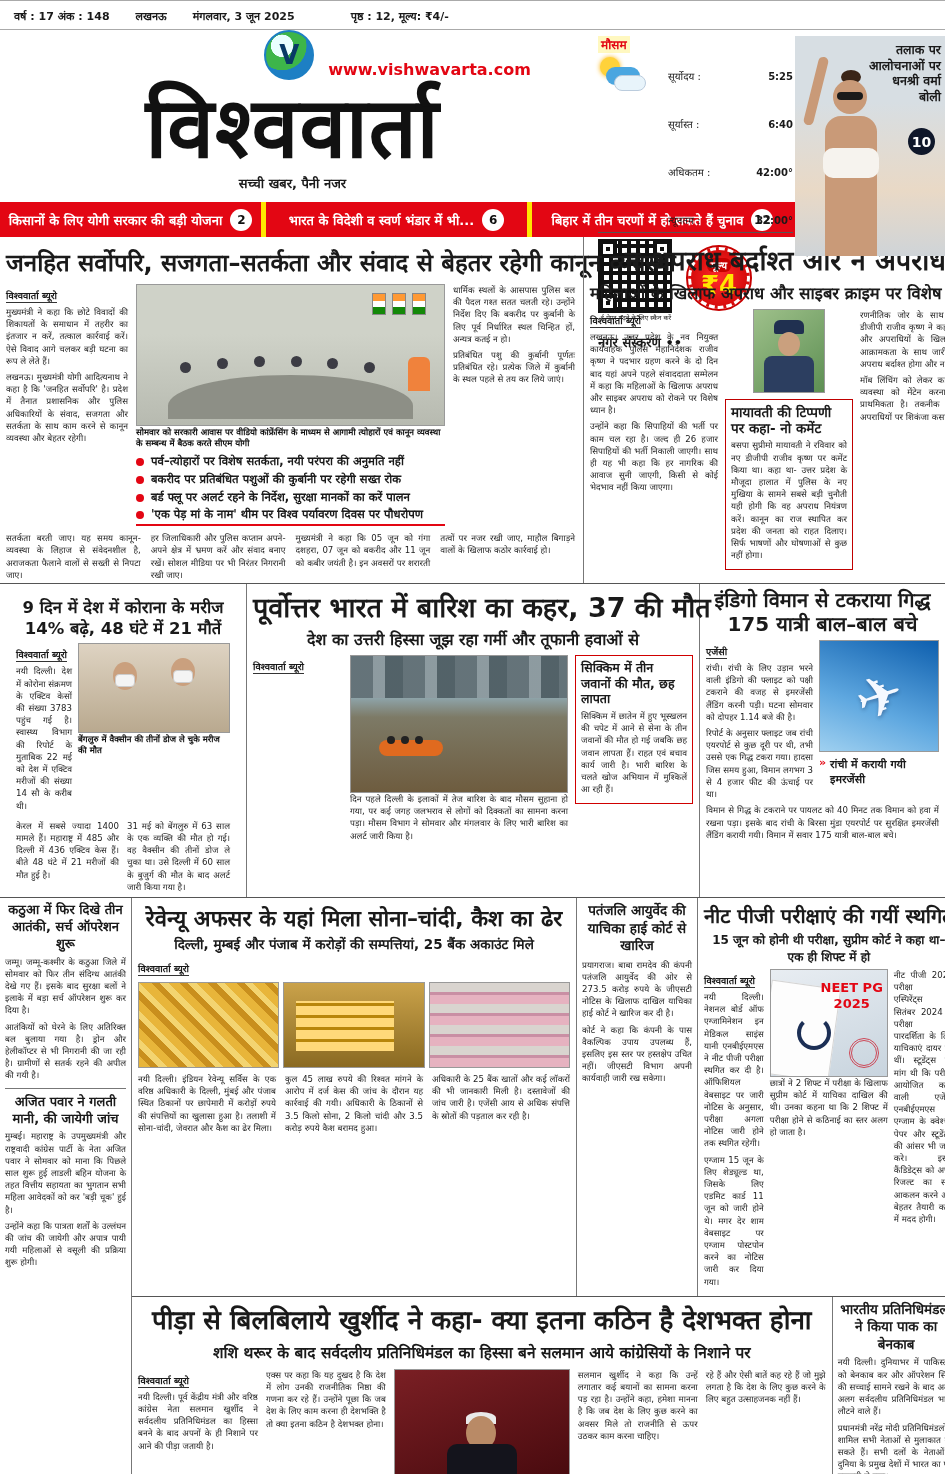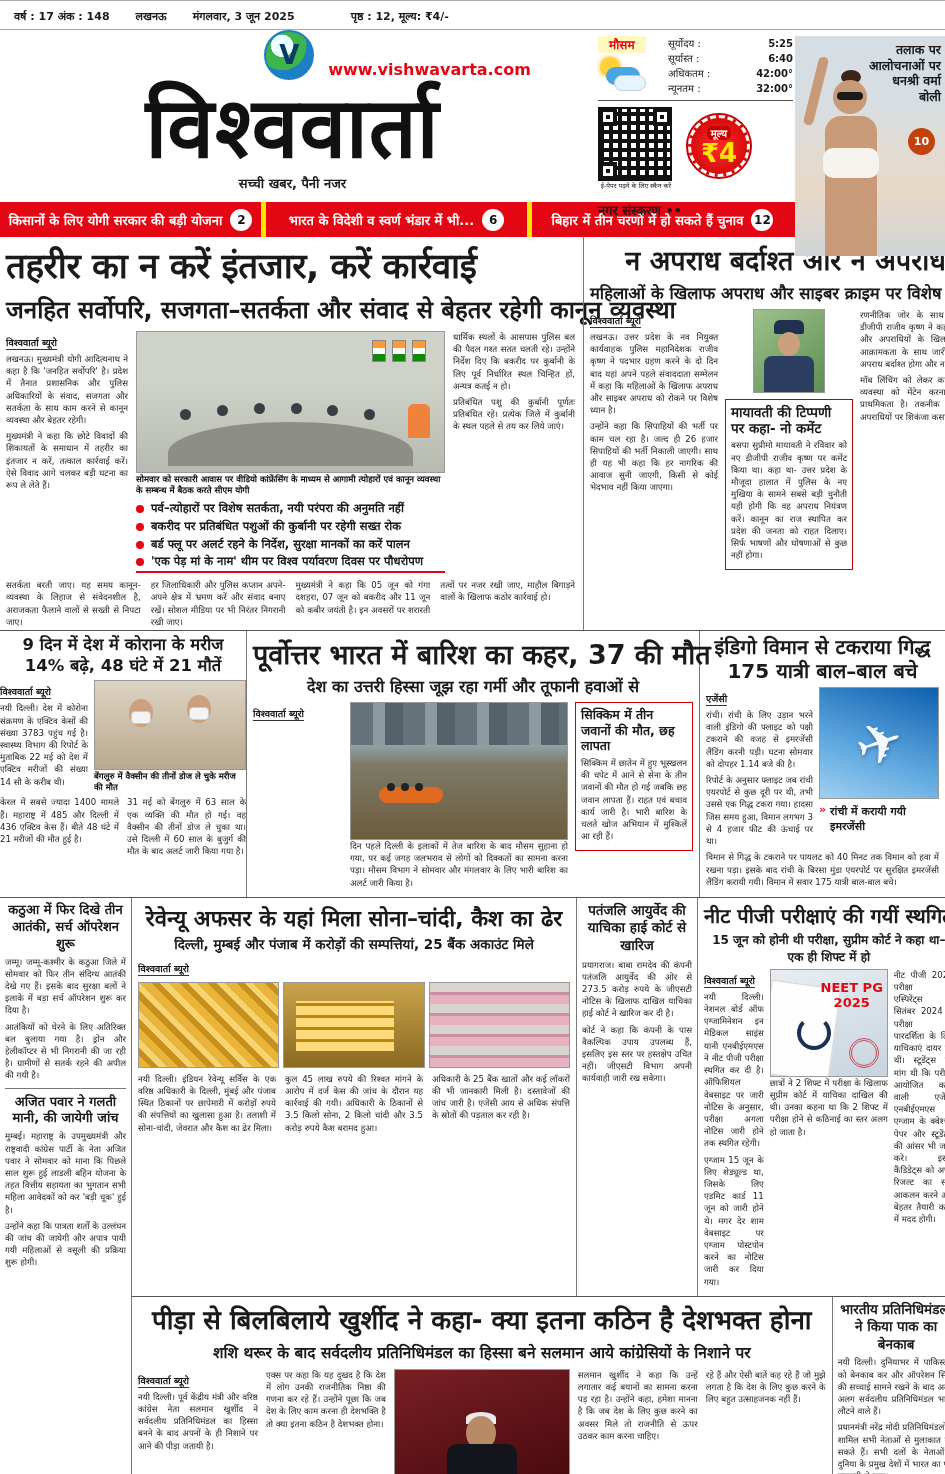--- a/index.html
+++ b/index.html
@@ -20,27 +20,27 @@
     background:radial-gradient(circle at 35% 30%, #eaffff 0 25%, #3db54a 26% 55%, #1d7fc4 56% 100%);
     border:2px solid #1d7fc4; color:#083a66; font-weight:bold; font-size:26px;
     display:flex; align-items:center; justify-content:center; }
   .site-url { color:#e30613; font-weight:bold; font-size:16px; margin-top:30px; }
   .paper-title { font-size:84px; line-height:1.0; font-weight:bold; color:#111; letter-spacing:1px; }
   .tagline { font-size:13px; font-weight:bold; margin-top:4px; }
 
   .mast-right { position:absolute; left:598px; top:4px; width:195px; }
   .weather { display:flex; gap:8px; border-bottom:1px solid #555; padding-bottom:4px; }
   .weather-left { width:62px; }
-  .weather-title { color:#e30613; font-weight:bold; font-size:12px; background:#fff8c0; padding:0 11px; display:inline-block; }
+  .weather-title { color:#e30613; font-weight:bold; font-size:12px; background:#fff8c0; padding:0 3px; display:inline-block; }
   .weather-art { position:relative; width:52px; height:40px; margin-top:2px; }
   .sun { position:absolute; left:2px; top:2px; width:20px; height:20px; border-radius:50%; background:#ffd23a; box-shadow:0 0 5px #ffb300; }
   .cloud1 { position:absolute; left:8px; top:12px; width:34px; height:18px; border-radius:10px; background:#4aa6e0; }
   .cloud2 { position:absolute; left:16px; top:20px; width:32px; height:16px; border-radius:9px; background:#e8f4fb; border:1px solid #bcd; }
   .weather-rows { flex:1; font-size:10px; padding-top:2px; }
-  .weather-row { display:flex; justify-content:space-between; line-height:1.5; }
+  .weather-row { display:flex; justify-content:space-between; line-height:1.5;margin-top:33px; }
   .weather-row .wl::after { content:" :"; }
   .weather-row .wv { font-weight:bold; }
   .qr-row { display:flex; gap:14px; margin-top:6px; align-items:flex-start; }
   .qr-wrap { width:76px; }
   .qr { width:74px; height:74px; border:2px solid #111; position:relative;
     background:
       repeating-linear-gradient(90deg,#111 0 4px, transparent 4px 9px),
       repeating-linear-gradient(0deg,#111 0 4px, #fff 4px 9px); }
   .finder { position:absolute; width:18px; height:18px; border:4px solid #111; background:#fff; }
   .finder::after { content:""; position:absolute; inset:3px; background:#111; }
@@ -55,22 +55,22 @@
 
   .promo { position:absolute; right:0; top:6px; width:150px; height:220px; background:#fff; z-index:3; }
   .promo-photo { position:absolute; inset:0; background:linear-gradient(180deg,#d7dee3 0 30%, #e9d9c6 70%, #cfd4d8 100%); }
   .p-head { position:absolute; left:38px; top:44px; width:34px; height:34px; border-radius:50%; background:#c99a78; }
   .p-bun { position:absolute; left:46px; top:34px; width:20px; height:14px; border-radius:50%; background:#3a2518; }
   .p-glass { position:absolute; left:42px; top:56px; width:26px; height:8px; border-radius:4px; background:#1a1a1a; }
   .p-body { position:absolute; left:30px; top:80px; width:52px; height:140px; border-radius:16px 16px 0 0; background:#c99a78; }
   .p-bikini { position:absolute; left:28px; top:112px; width:56px; height:30px; border-radius:10px; background:#f6f3ee; }
   .p-arm { position:absolute; left:16px; top:20px; width:10px; height:70px; border-radius:5px; background:#c99a78; transform:rotate(14deg); }
   .promo-headline { position:absolute; right:4px; top:6px; width:72px; text-align:right; font-size:12.5px; font-weight:bold; line-height:1.25; z-index:2; }
-  .promo-page { position:absolute; right:10px; top:92px; width:27px; height:27px; border-radius:50%; background:#c2410c; color:#fff;
-    font-weight:bold; font-size:11px; display:flex; align-items:center; justify-content:center; z-index:2; }
+  .promo-page { position:absolute; right:10px; top:92px; width:27px; height:27px; border-radius:50%; background:#0f172a; color:#fff;
+    font-weight:bold; font-size:14px; display:flex; align-items:center; justify-content:center; z-index:2; }
 
   
   .teaser-band { height:35px; background:#e30613; display:flex; align-items:center; }
   .teaser { display:flex; align-items:center; justify-content:center; gap:8px; color:#fff; font-weight:bold; font-size:13px; flex:1; height:100%; }
   .teaser + .teaser { border-left:5px solid #ffe600; }
   .t-page { width:22px; height:22px; border-radius:50%; background:#fff; color:#111; font-size:12px; display:flex; align-items:center; justify-content:center; }
   .teaser-spacer { width:152px; height:100%; }
 
   
   section { position:relative; }
@@ -102,21 +102,21 @@
   .crime-grid { display:grid; grid-template-columns:1fr 128px 1fr; gap:7px; }
   .officer-photo { height:84px; width:72px; margin:0 auto; background:linear-gradient(140deg,#9ec08a,#5d8f53); }
   .of-head { position:absolute; left:24px; top:22px; width:22px; height:24px; border-radius:50%; background:#caa07e; }
   .of-cap { position:absolute; left:20px; top:10px; width:30px; height:14px; border-radius:6px 6px 2px 2px; background:#203050; }
   .of-body { position:absolute; left:10px; top:46px; width:50px; height:38px; border-radius:8px 8px 0 0; background:#2c3e60; }
   .inset-box { border:1.5px solid #c00000; padding:4px 5px; margin-top:6px; }
   .inset-box h3 { font-size:13.5px; line-height:1.2; margin-bottom:3px; }
 
   
   .row-mid { display:grid; grid-template-columns:246px 454px 1fr; border-top:1px solid #555; }
-  .story-corona { padding:4px 0; }
+  .story-corona { padding:4px 16px;margin-top:10px; }
   .story-corona h1 { font-size:16.5px; text-align:center; line-height:1.25; }
   .corona-grid { display:grid; grid-template-columns:1fr 152px; gap:6px; margin-top:4px; }
   .corona-photo { height:90px; background:linear-gradient(180deg,#ded3c2,#b9a98f); }
   .c-head { position:absolute; width:24px; height:28px; border-radius:50%; background:#caa07e; }
   .c-mask { position:absolute; width:20px; height:13px; border-radius:4px; background:#f4f4f4; border:1px solid #ccc; }
   .corona-cols { columns:2; column-gap:8px; margin-top:4px; }
 
   .story-rain { border-left:1px solid #777; border-right:1px solid #777; padding:4px 6px; }
   .story-rain h1 { font-size:27px; text-align:center; white-space:nowrap; }
   .story-rain h2 { font-size:16px; font-weight:bold; text-align:center; margin:3px 0 5px; }
@@ -275,27 +275,26 @@
     </div>
     <div class="teaser">
       <span>बिहार में तीन चरणों में हो सकते हैं चुनाव</span>
       <span class="t-page">12</span>
     </div>
     <div class="teaser-spacer"></div>
   </div>
 
   <section class="row-top">
     <div class="story-main">
-      <h1>तहरीर का न करें इंतजार, करें कार्रवाई</h1>
       <h2>जनहित सर्वोपरि, सजगता–सतर्कता और संवाद से बेहतर रहेगी कानून व्यवस्था</h2>
       <div class="main-grid">
         <div>
           <span class="byline">विश्ववार्ता ब्यूरो</span>
+          <p class="bt">मुख्यमंत्री ने कहा कि छोटे विवादों की शिकायतों के समाधान में तहरीर का इंतजार न करें, तत्काल कार्रवाई करें। ऐसे विवाद आगे चलकर बड़ी घटना का रूप ले लेते हैं।</p>
           <p class="bt">लखनऊ। मुख्यमंत्री योगी आदित्यनाथ ने कहा है कि 'जनहित सर्वोपरि' है। प्रदेश में तैनात प्रशासनिक और पुलिस अधिकारियों के संवाद, सजगता और सतर्कता के साथ काम करने से कानून व्यवस्था और बेहतर रहेगी।</p>
-          <p class="bt">मुख्यमंत्री ने कहा कि छोटे विवादों की शिकायतों के समाधान में तहरीर का इंतजार न करें, तत्काल कार्रवाई करें। ऐसे विवाद आगे चलकर बड़ी घटना का रूप ले लेते हैं।</p>
         </div>
         <div>
           <div class="photo meet-photo">
             <div class="mp-flag" style="right:58px;"></div>
               <div class="mp-flag" style="right:38px;"></div>
               <div class="mp-flag" style="right:18px;"></div>
             <div class="mp-table"></div>
             <div class="head-dot" style="left:14%; bottom:52px;"></div>
               <div class="head-dot" style="left:26%; bottom:56px;"></div>
             <div class="head-dot" style="left:38%; bottom:58px;"></div>

